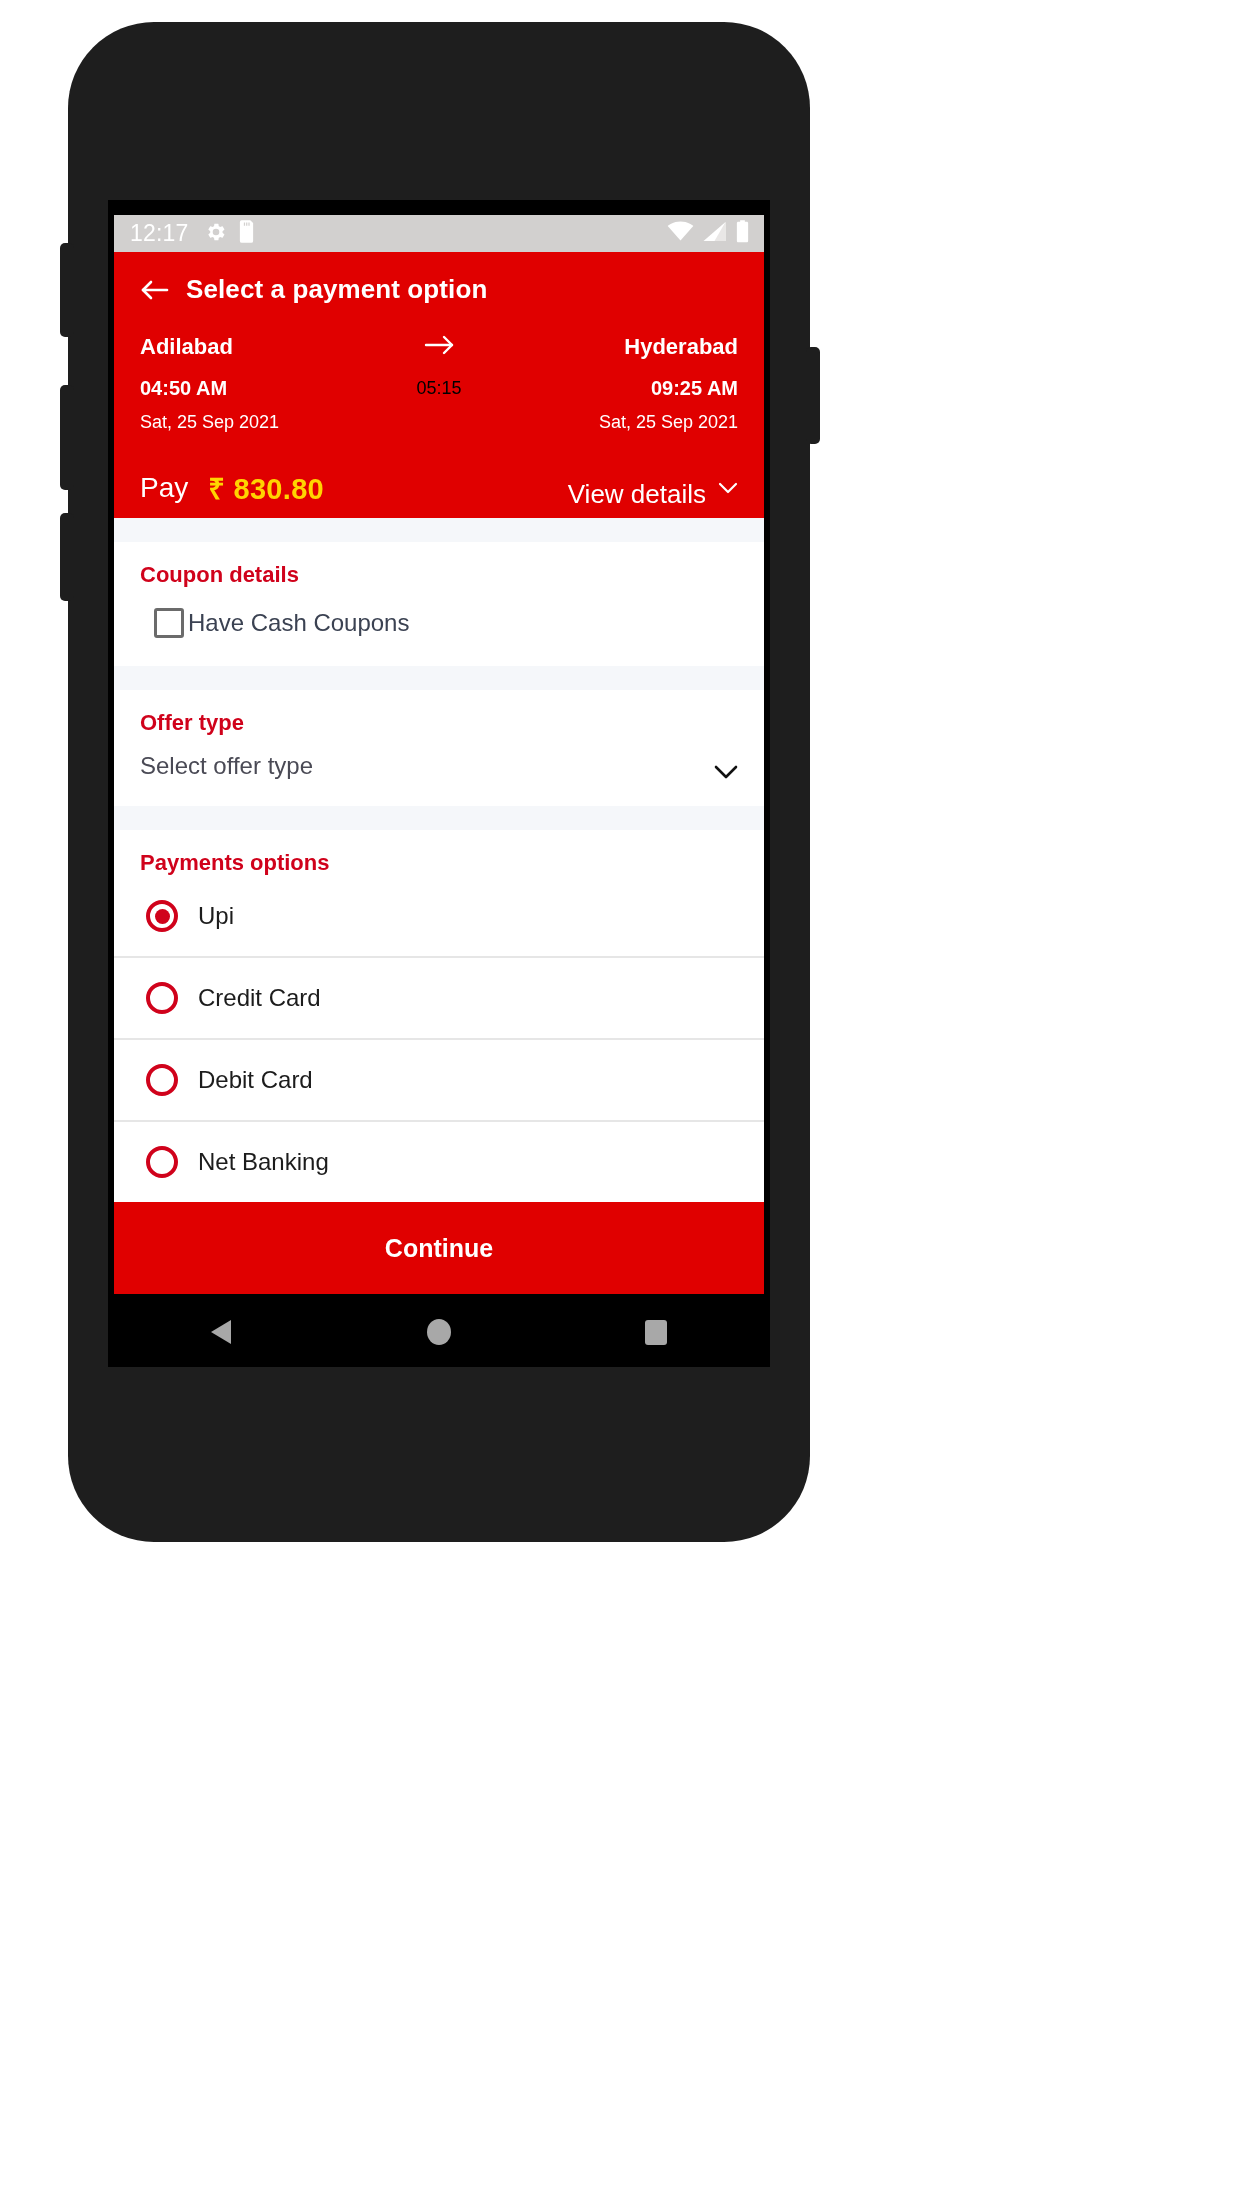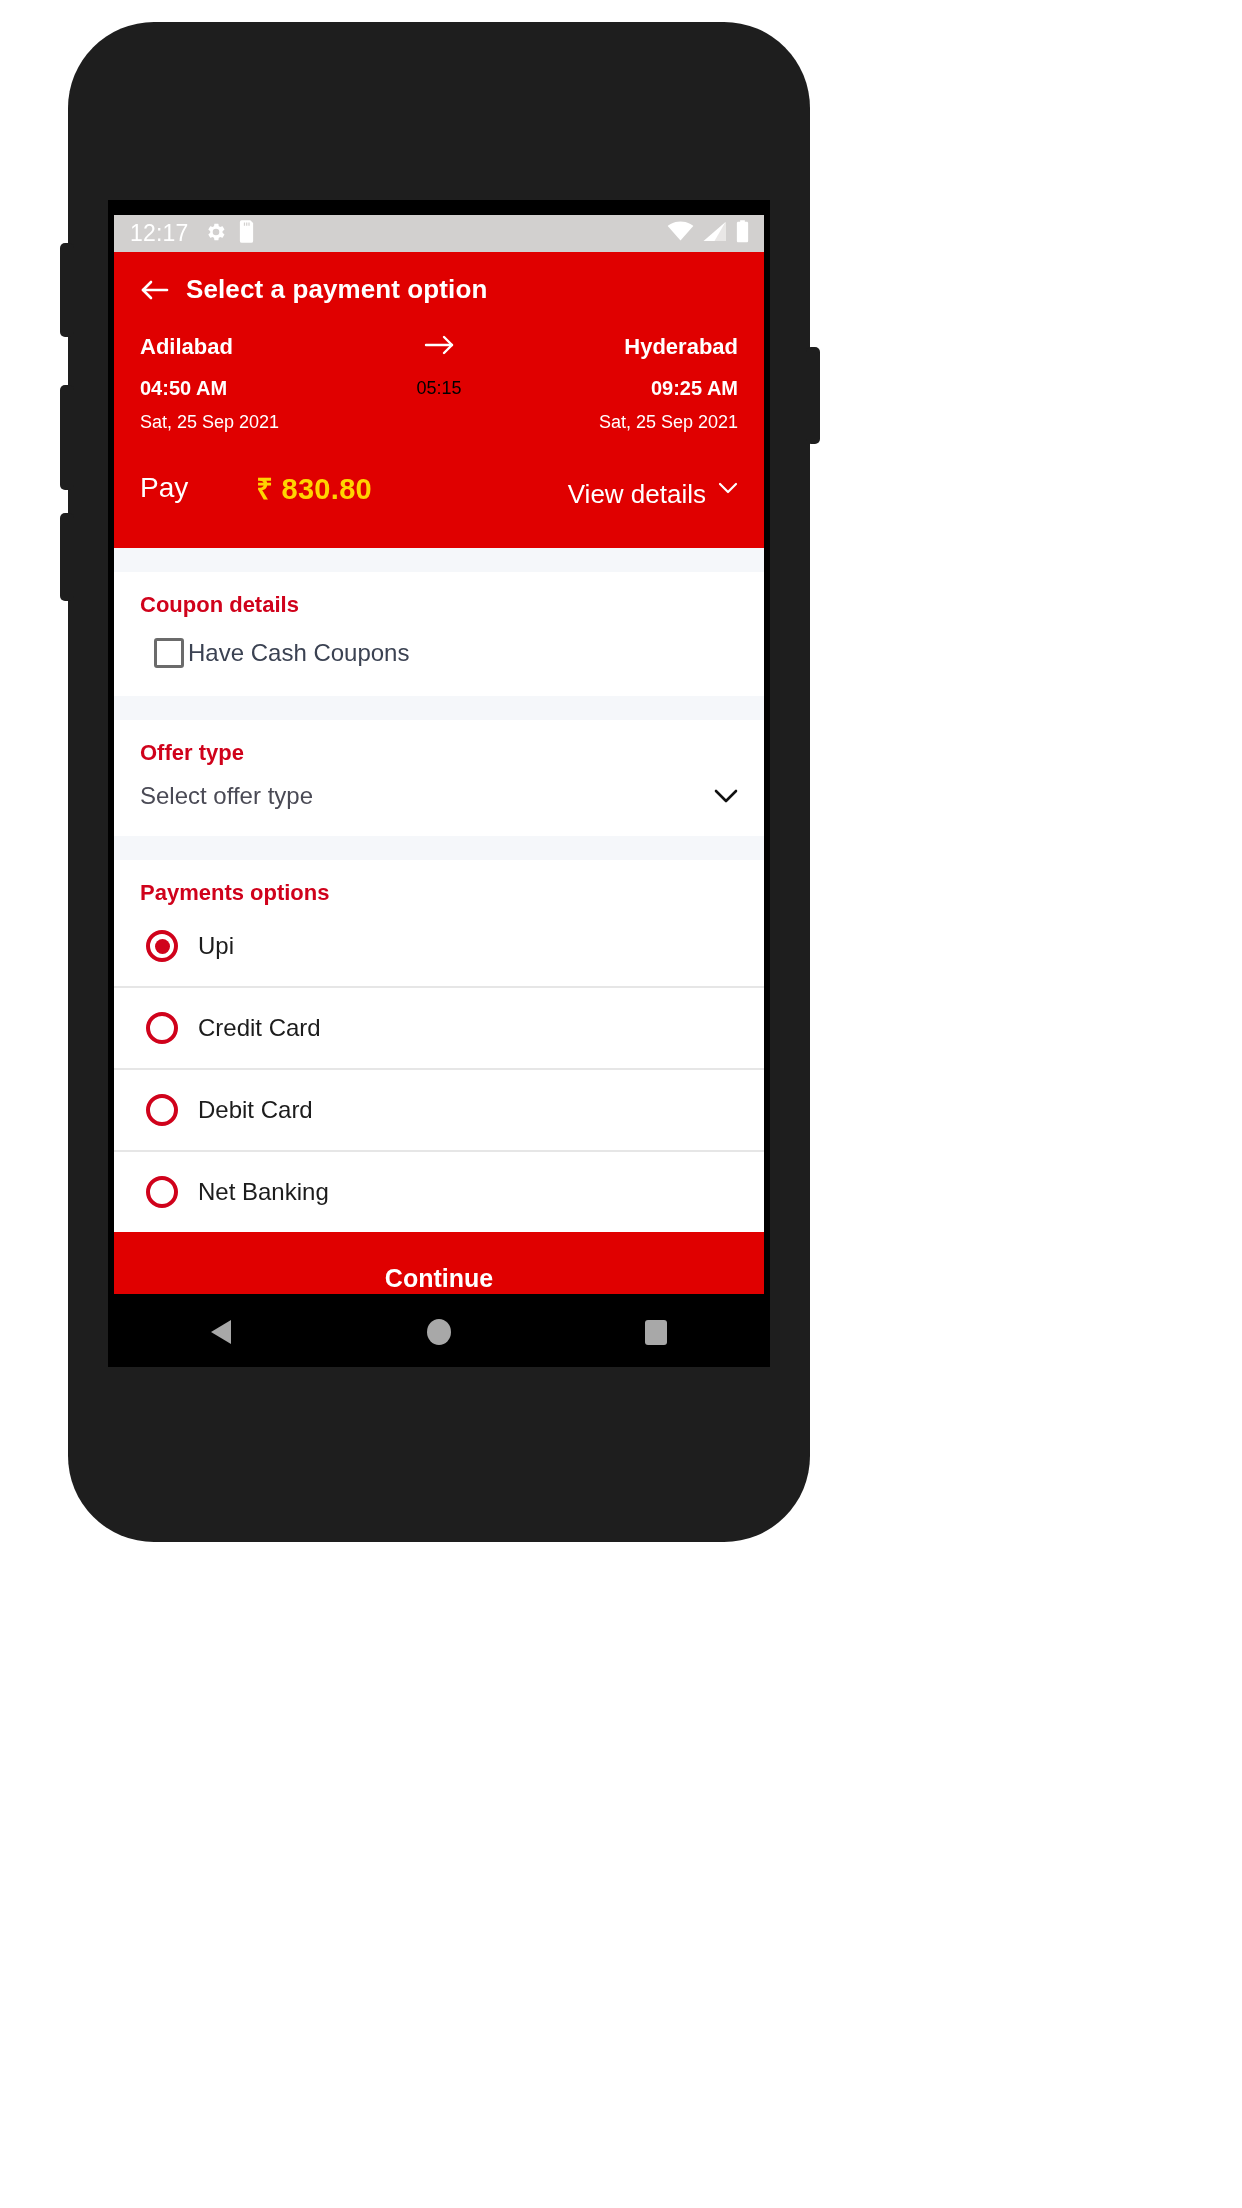--- a/index.html
+++ b/index.html
@@ -120,22 +120,21 @@
     font-weight: 400;
   }
   .row-gap-1 { height: 16px; }
   .row-gap-2 { height: 12px; }
 
   
   .payrow {
     display: flex;
     align-items: center;
     background: #e00000;
-    padding: 22px 26px 38px 26px;
-    gap: 48px;
+    padding: 22px 26px 8px 26px;
   }
   .pay-label {
     color: #ffffff;
     font-size: 28px;
     font-weight: 400;
     margin-right: 20px;
   }
   .pay-amount {
     color: #ffd400;
     font-size: 29px;
@@ -189,21 +188,21 @@
   }
   .coupon-label {
     color: #3b4252;
     font-size: 24px;
   }
 
   
   .offer-card { padding-bottom: 26px; }
   .offer-row {
     display: flex;
-    align-items: center;
+    align-items: flex-end;
     padding: 16px 26px 0 26px;
   }
   .offer-value {
     color: #4a4a55;
     font-size: 24px;
   }
   .offer-chev { margin-left: auto; width: 24px; height: 15px; }
 
   
   .pay-options-card { flex: 1 1 auto; display: flex; flex-direction: column; }

